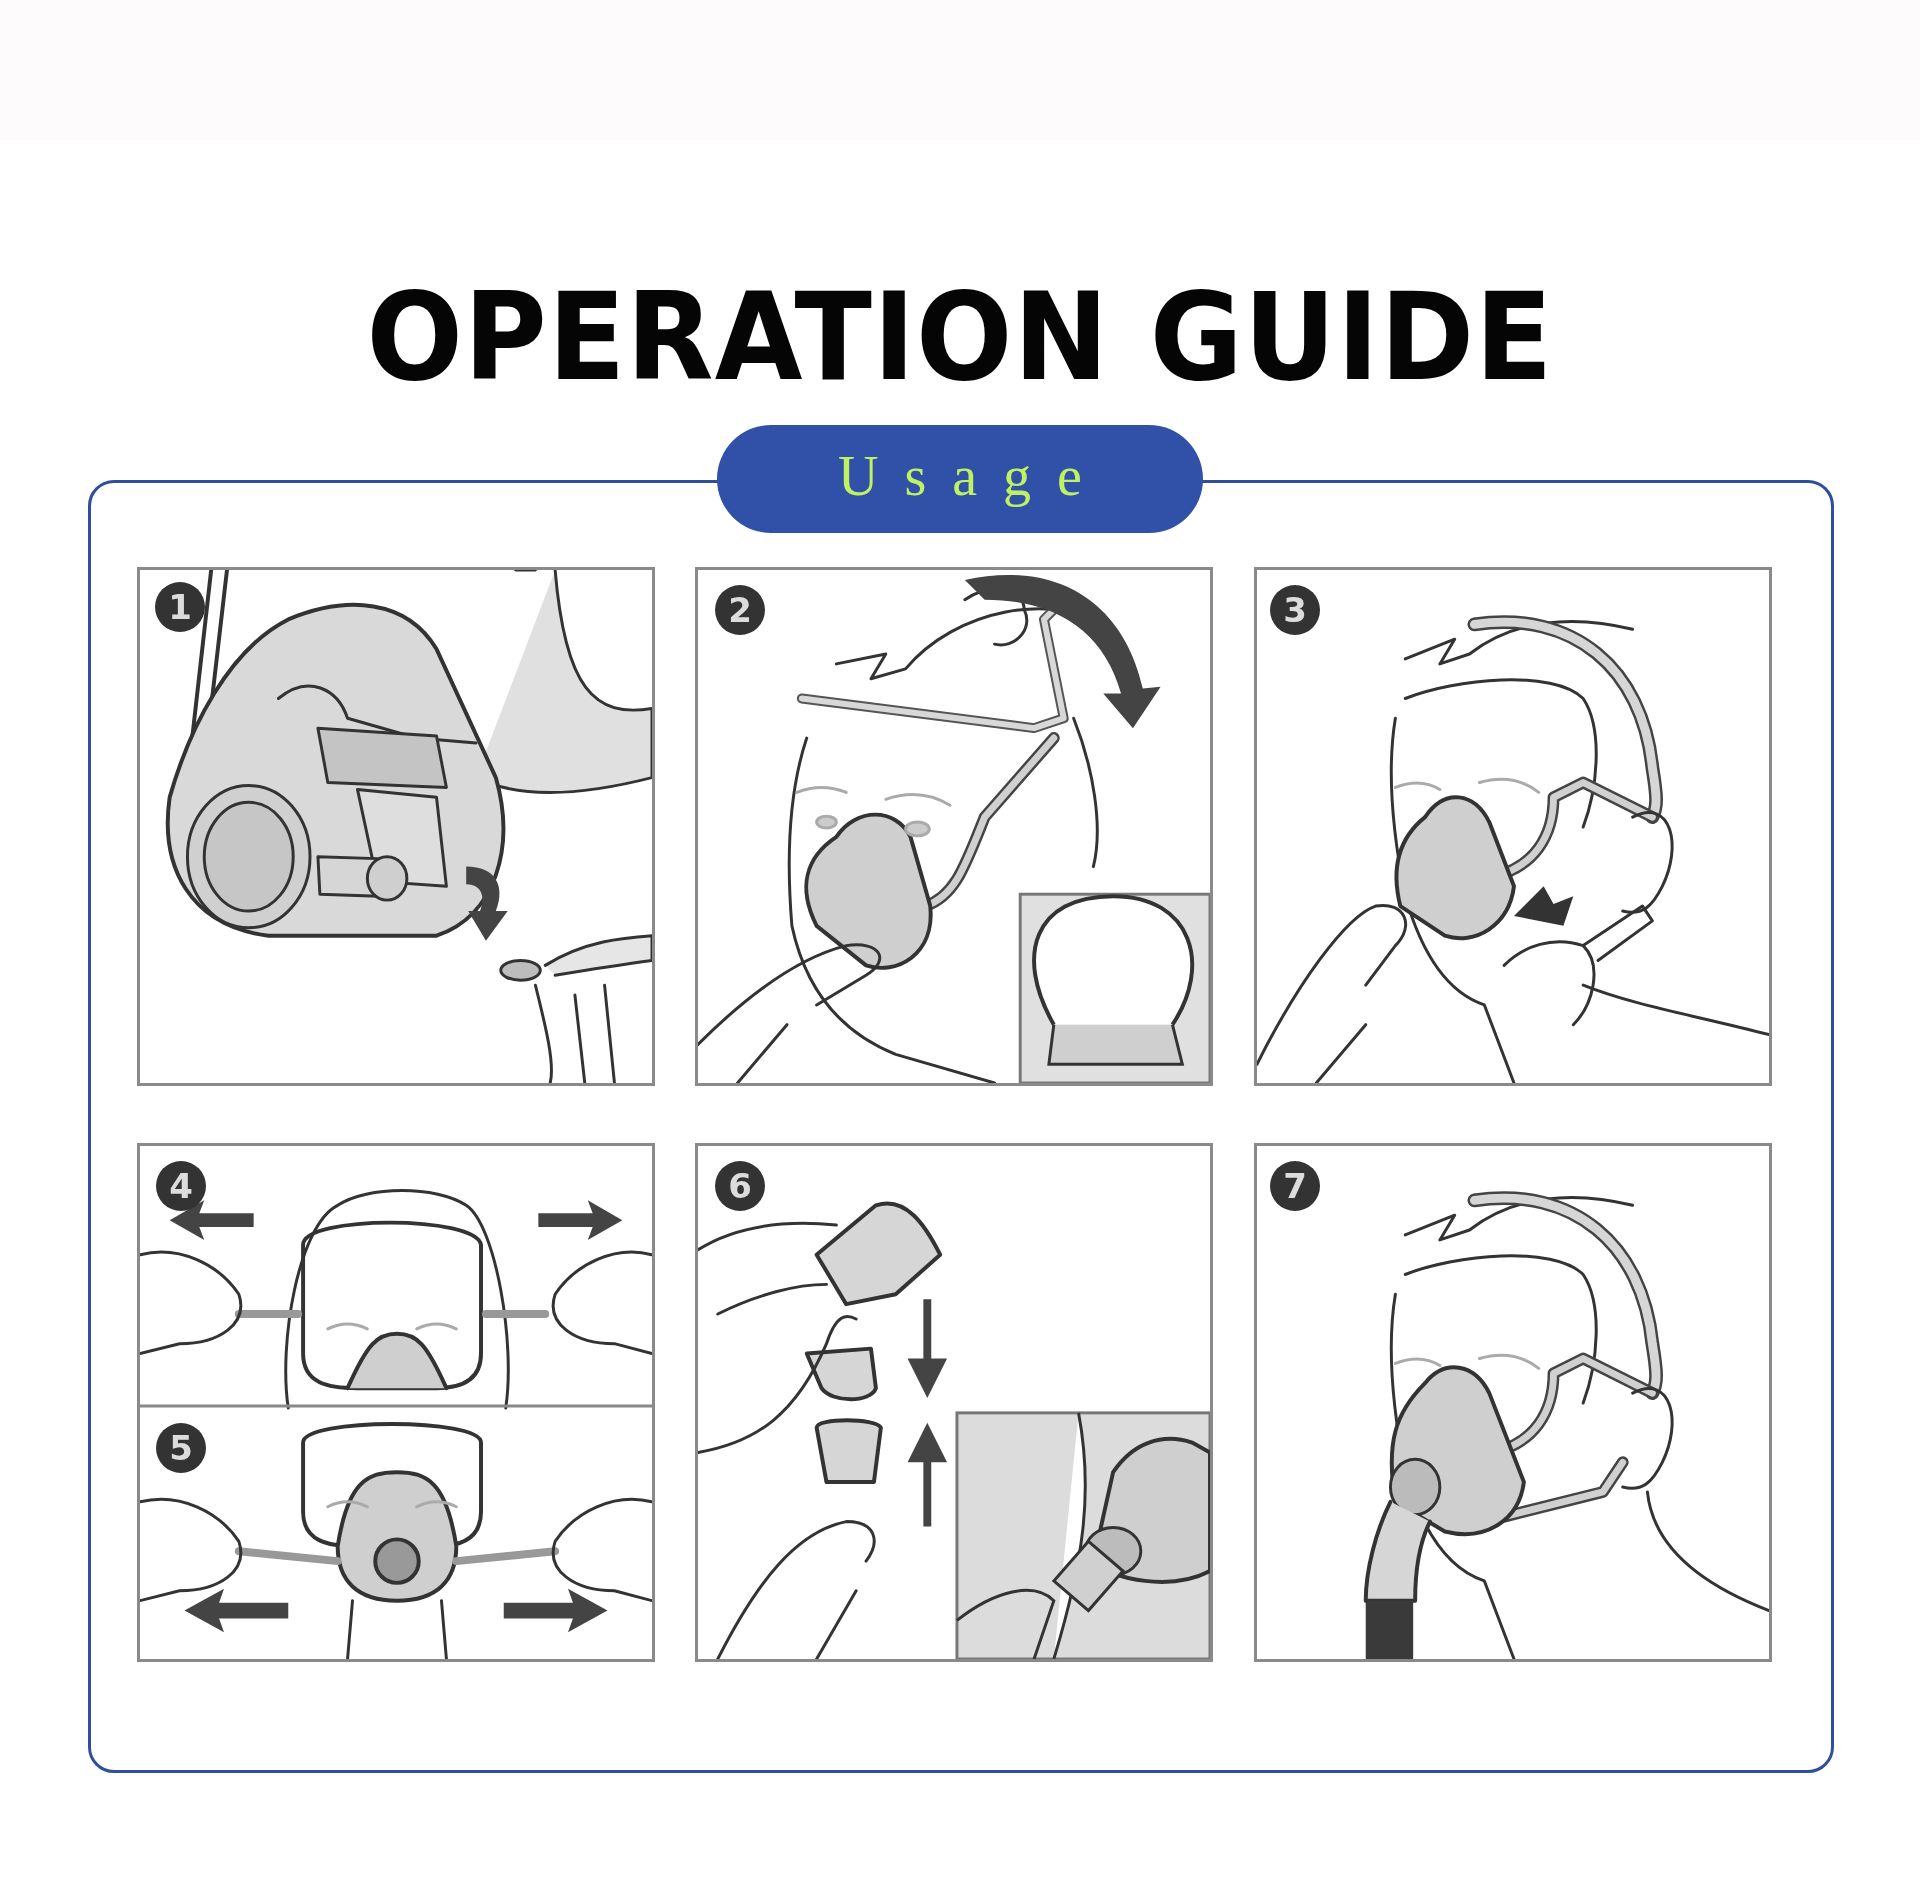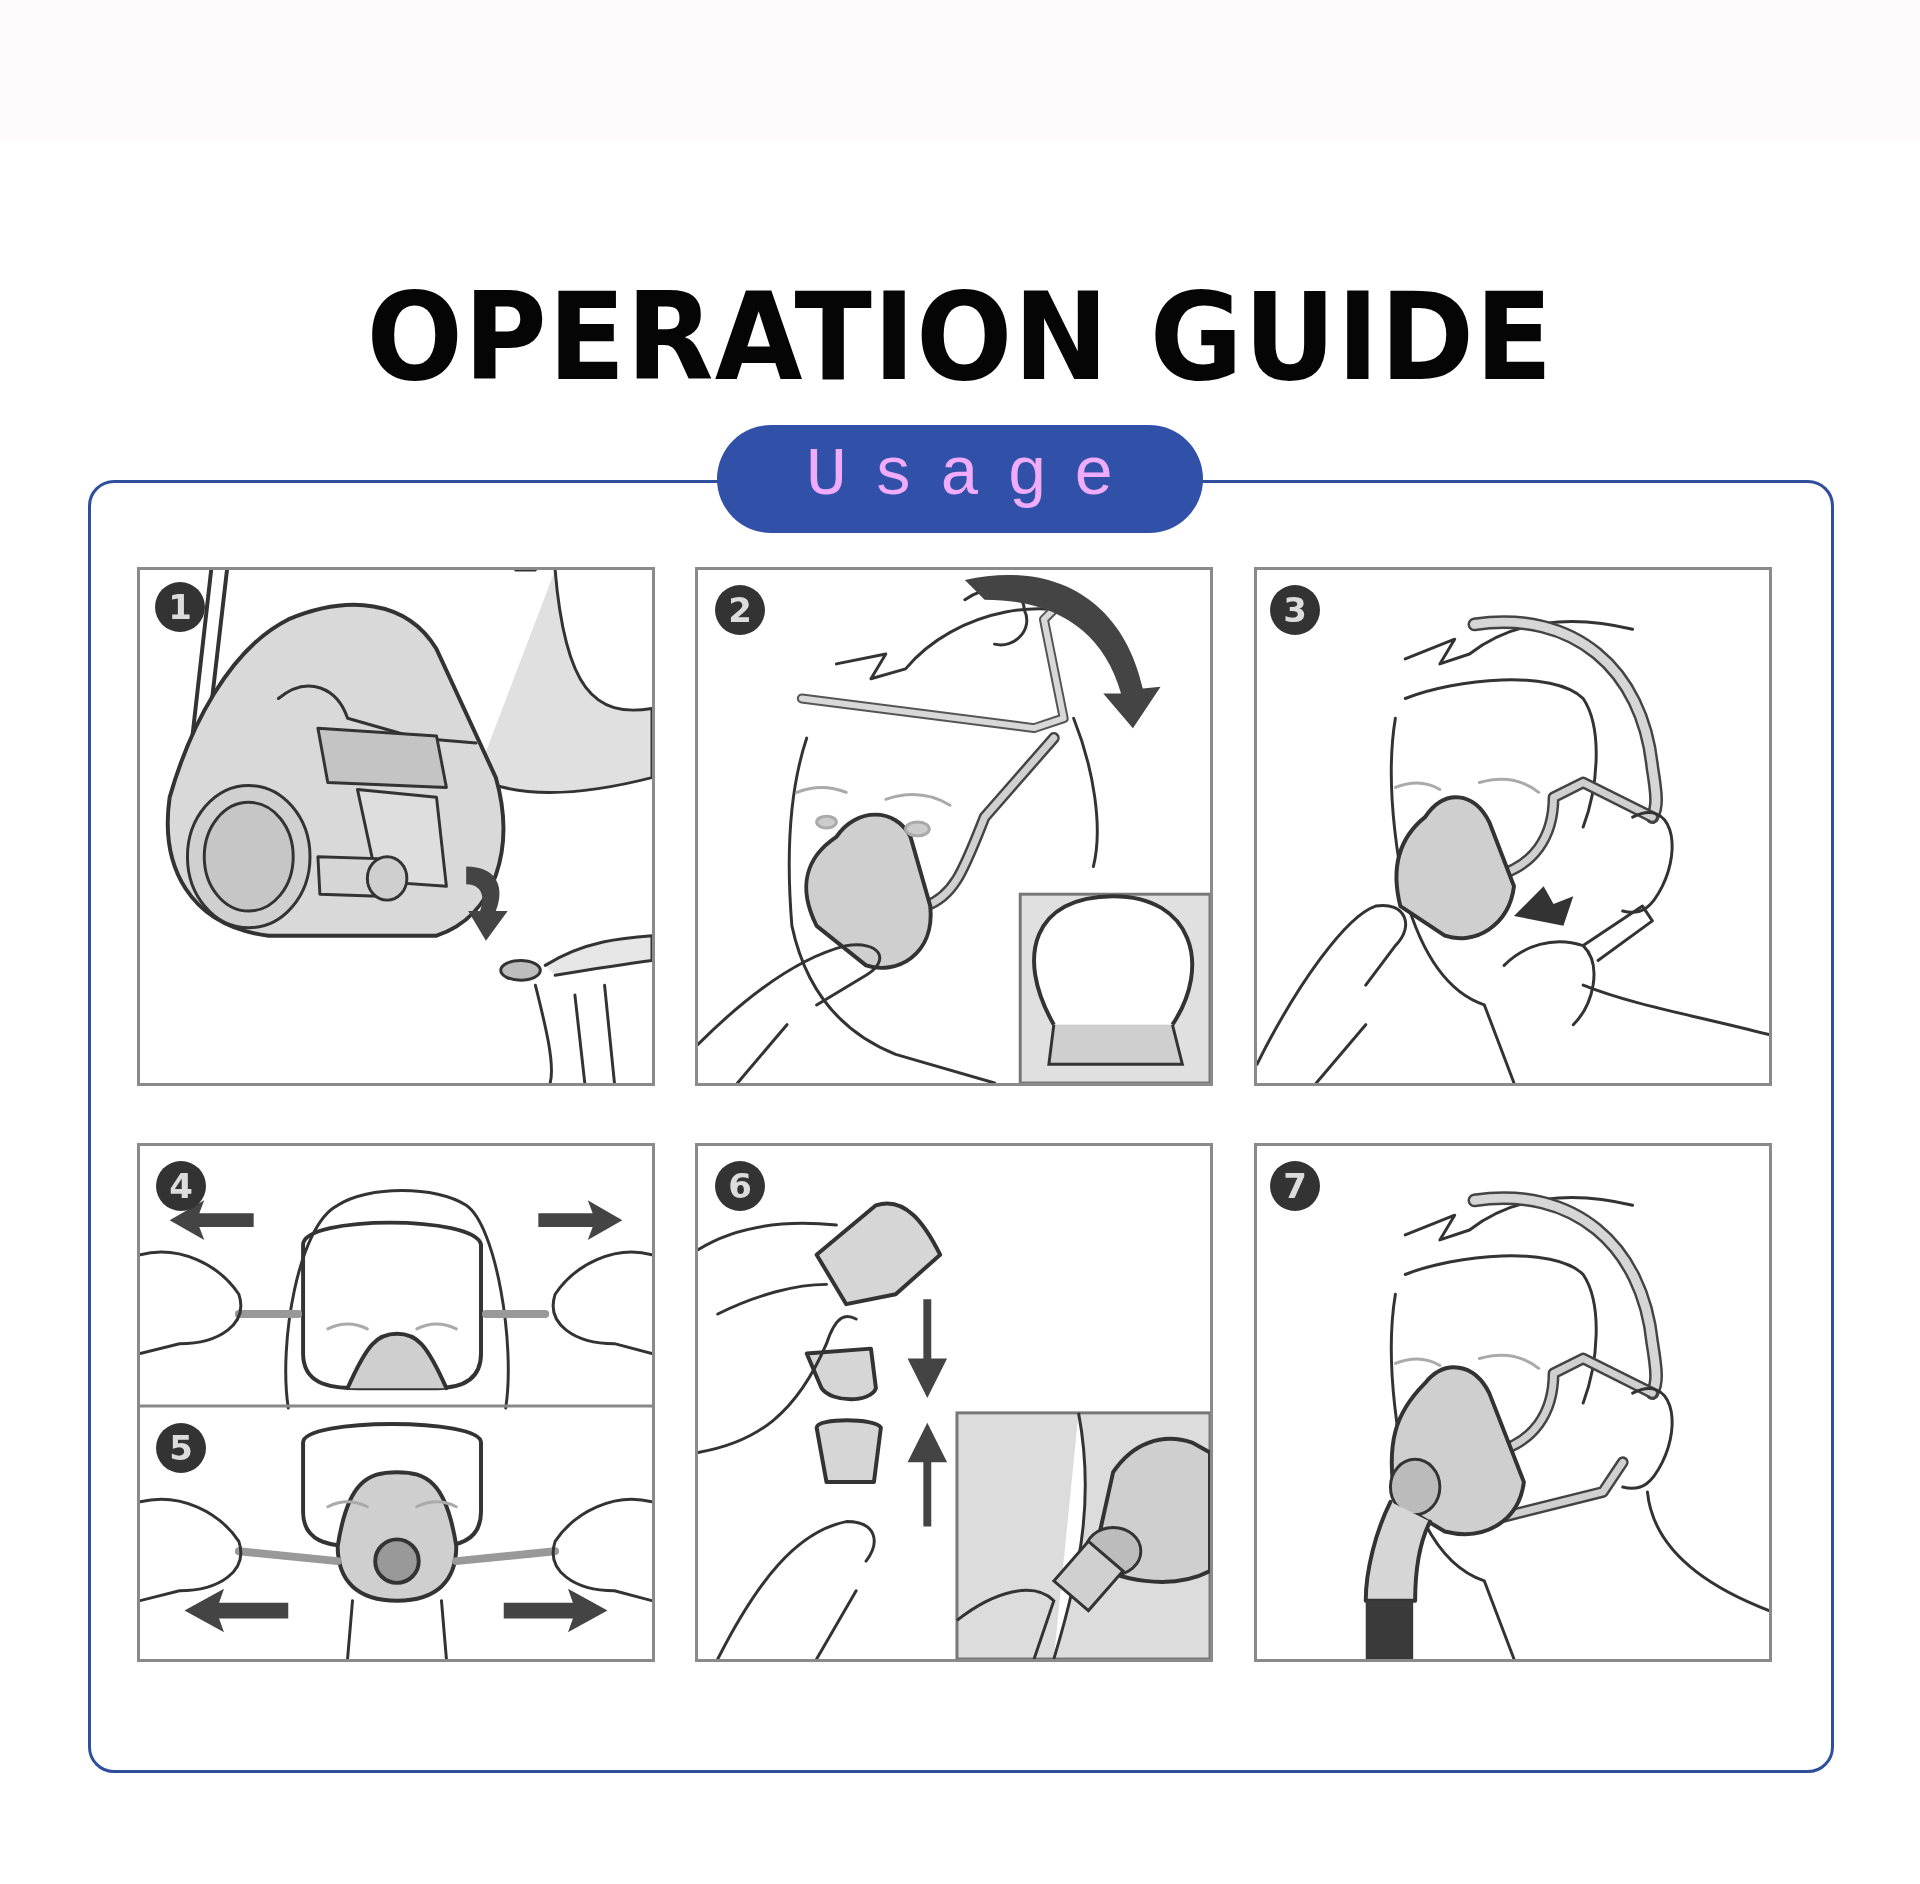--- a/index.html
+++ b/index.html
@@ -1,21 +1,21 @@
 <!DOCTYPE html>
 <html><head>
 <meta charset="utf-8">
 <style>
   html, body { margin:0; padding:0; }
   body { width:1920px; height:1884px; background:#ffffff; position:relative; overflow:hidden; font-family:"DejaVu Sans", sans-serif; }
   .top-band { position:absolute; left:0; top:0; width:1920px; height:140px; background:#fdfbfb; }
   .title { position:absolute; left:0; top:190px; width:1920px; text-align:center; font-family:"DejaVu Sans", sans-serif; font-weight:bold; font-size:122px; line-height:130px; color:#050505; letter-spacing:1px; transform:scaleX(0.93); transform-origin:center; }
   .usage-box { position:absolute; left:88px; top:480px; width:1740px; height:1287px; border:3px solid #2f4f9c; border-radius:26px; box-sizing:content-box; }
   .usage-pill { position:absolute; left:717px; top:425px; width:486px; height:108px; background:#3151a8; border-radius:54px; display:flex; align-items:center; justify-content:center; }
-  .usage-pill span { color:#f0abfc; font-family:Liberation Mono, monospace; font-size:68px; font-weight:500; letter-spacing:26px; margin-left:26px; line-height:1; margin-top:-6px; }
+  .usage-pill span { color:#bef264; font-family:Liberation Serif, serif; font-size:56px; font-weight:500; letter-spacing:26px; margin-left:26px; line-height:1; margin-top:-6px; }
   .panel { position:absolute; width:518px; height:519px; border:3px solid #8a8a8a; box-sizing:border-box; background:#ffffff; overflow:hidden; }
   .panel svg { position:absolute; left:0; top:0; width:100%; height:100%; }
   .badge { position:absolute; width:50px; height:50px; border-radius:50%; background:#333333; color:#dcdcdc; font-family:"DejaVu Sans", sans-serif; font-size:34px; line-height:50px; text-align:center; font-weight:bold; z-index:2; }
 </style>
 </head>
 <body>
 
 <div class="top-band"></div>
 
 <h1 class="title">OPERATION GUIDE</h1>

